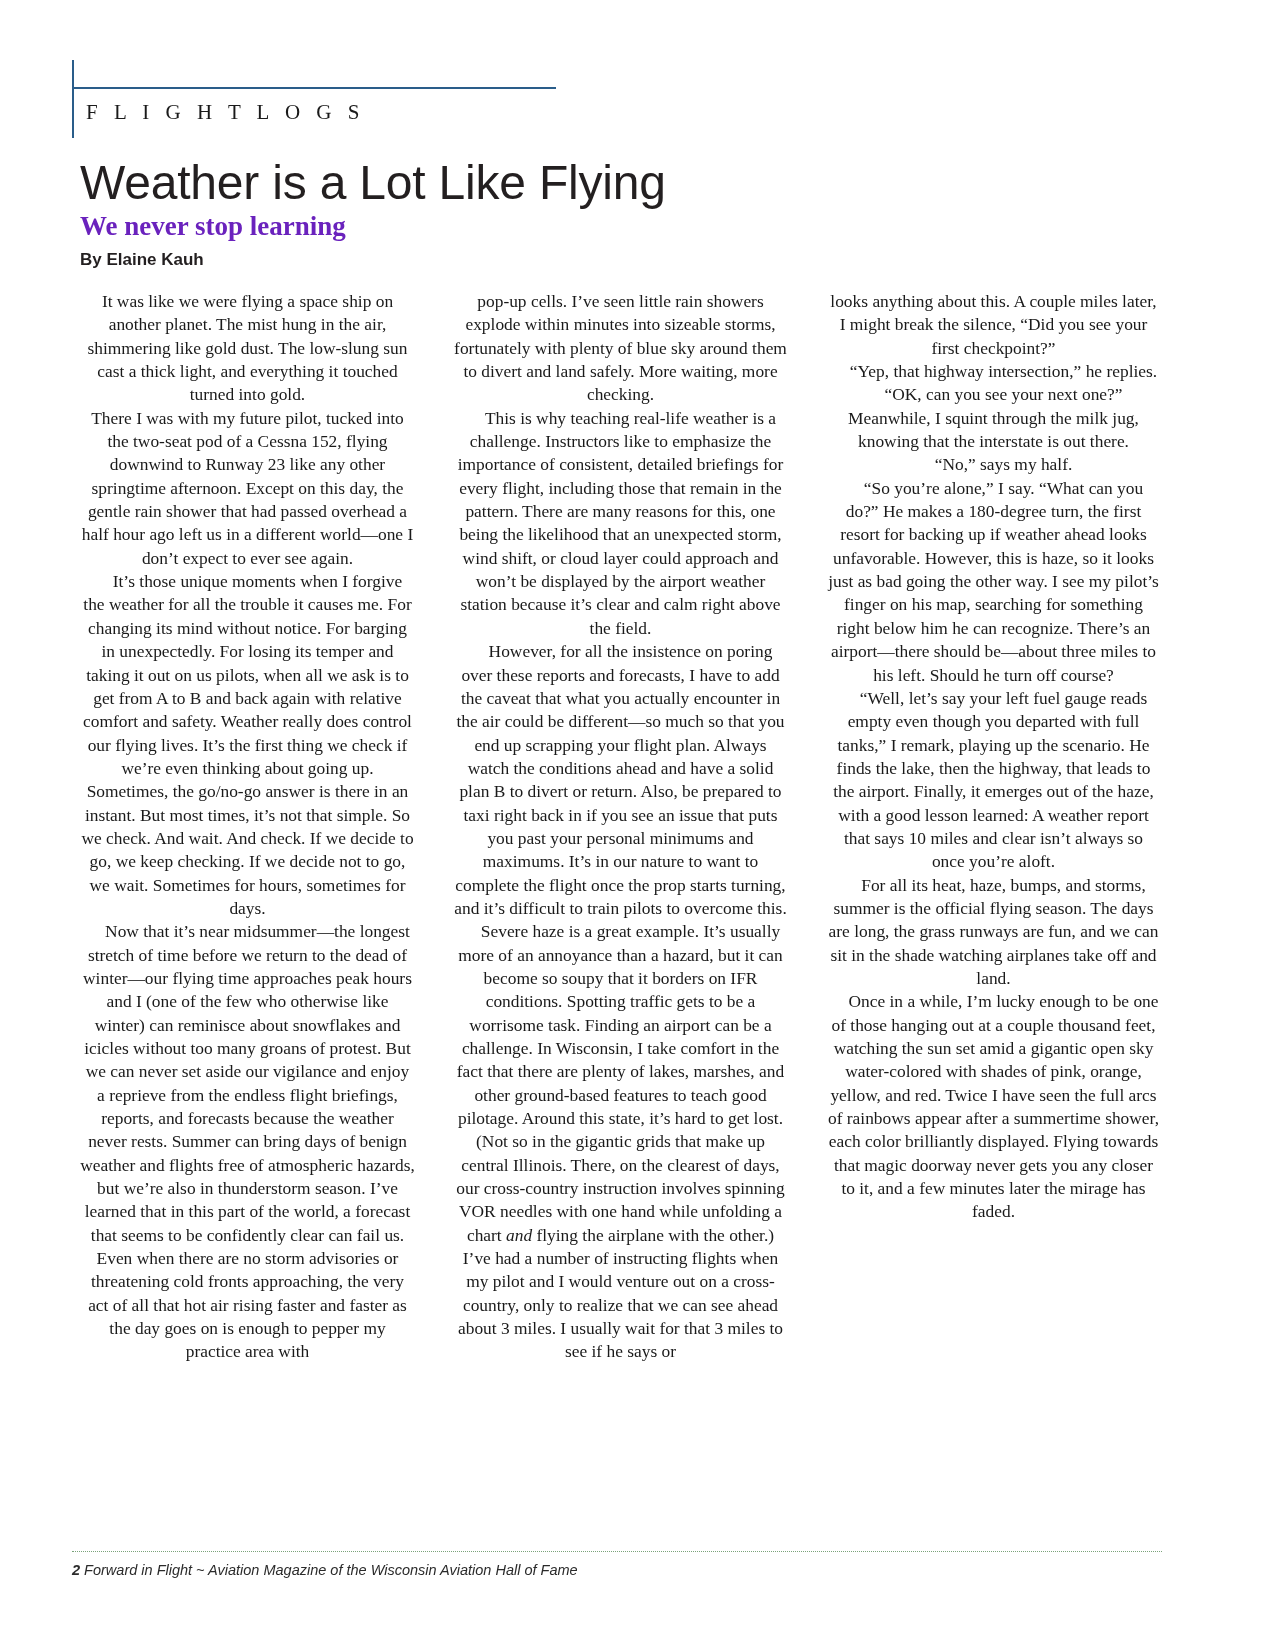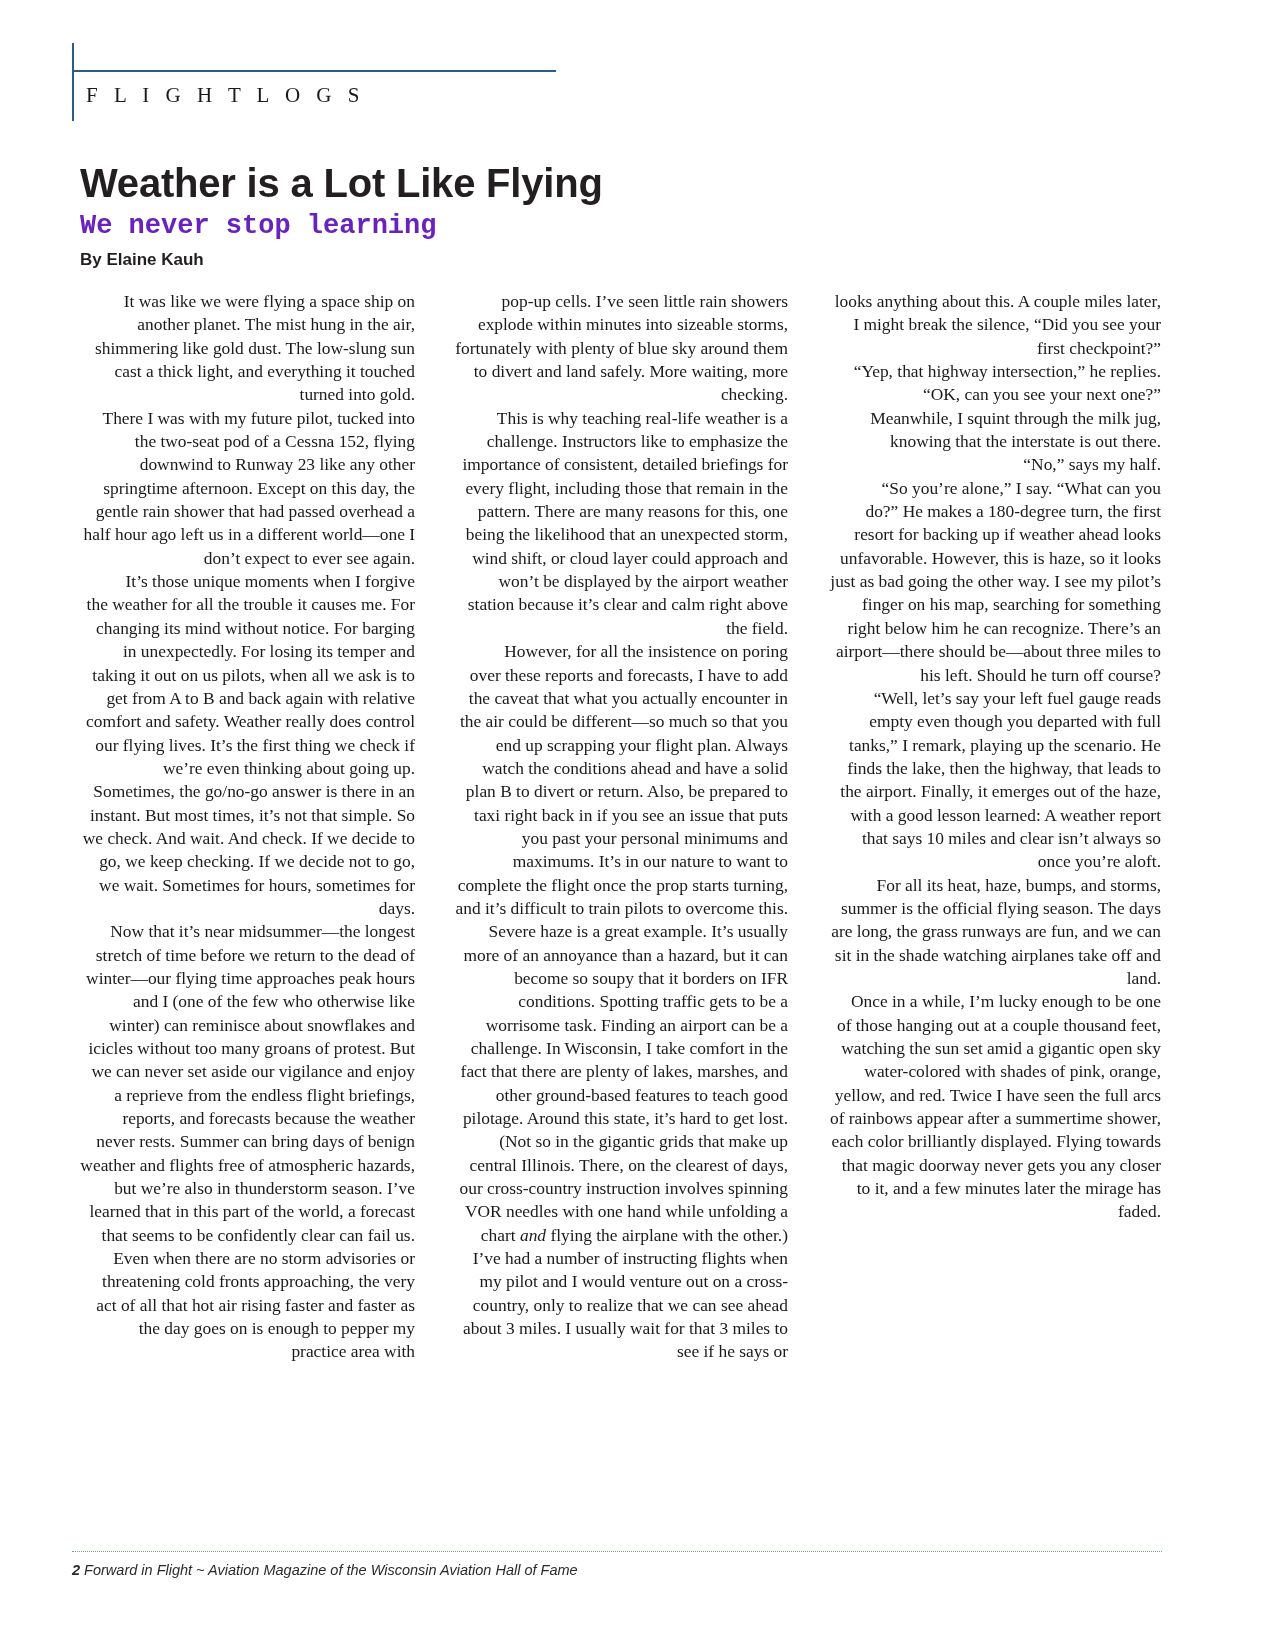--- a/index.html
+++ b/index.html
@@ -18,21 +18,21 @@
     position: relative;
     width: 1275px;
     height: 1650px;
     box-sizing: border-box;
   }
 
   
   .kicker-block {
     position: absolute;
     left: 72px;
-    top: 43px;
+    top: 60px;
     width: 490px;
     height: 80px;
     padding-left: 36px;
   }
   .kicker-vrule {
     position: absolute;
     left: 0;
     top: 0;
     width: 2px;
     height: 78px;
@@ -59,29 +59,29 @@
 
   
   .headline-block {
     position: absolute;
     left: 80px;
     top: 160px;
     width: 1080px;
   }
   .headline {
     font-family: "Liberation Sans", sans-serif;
-    font-weight: bold;
-    font-size: 40px;
+    font-weight: normal;
+    font-size: 48px;
     line-height: 46px;
     color: #231f20;
     margin: 0;
     letter-spacing: -0.2px;
   }
   .subhead {
-    font-family: Liberation Mono, monospace;
+    font-family: Liberation Serif, serif;
     font-weight: bold;
     font-size: 27px;
     line-height: 34px;
     color: #6a22bd;
     margin: 3px 0 0 0;
   }
   .byline {
     font-family: "Liberation Sans", sans-serif;
     font-weight: bold;
     font-size: 17px;
@@ -98,21 +98,21 @@
     width: 1082px;
     display: flex;
     gap: 38px;
   }
   .col {
     width: 335px;
     font-family: "Liberation Serif", serif;
     font-size: 17.4px;
     line-height: 23.35px;
     color: #1a1a1a;
-    text-align: right;
+    text-align: center;
   }
   .col p {
     margin: 0;
     text-indent: 0;
   }
   .col p.indent {
     text-indent: 20px;
   }
   .col p em { font-style: italic; }
 

